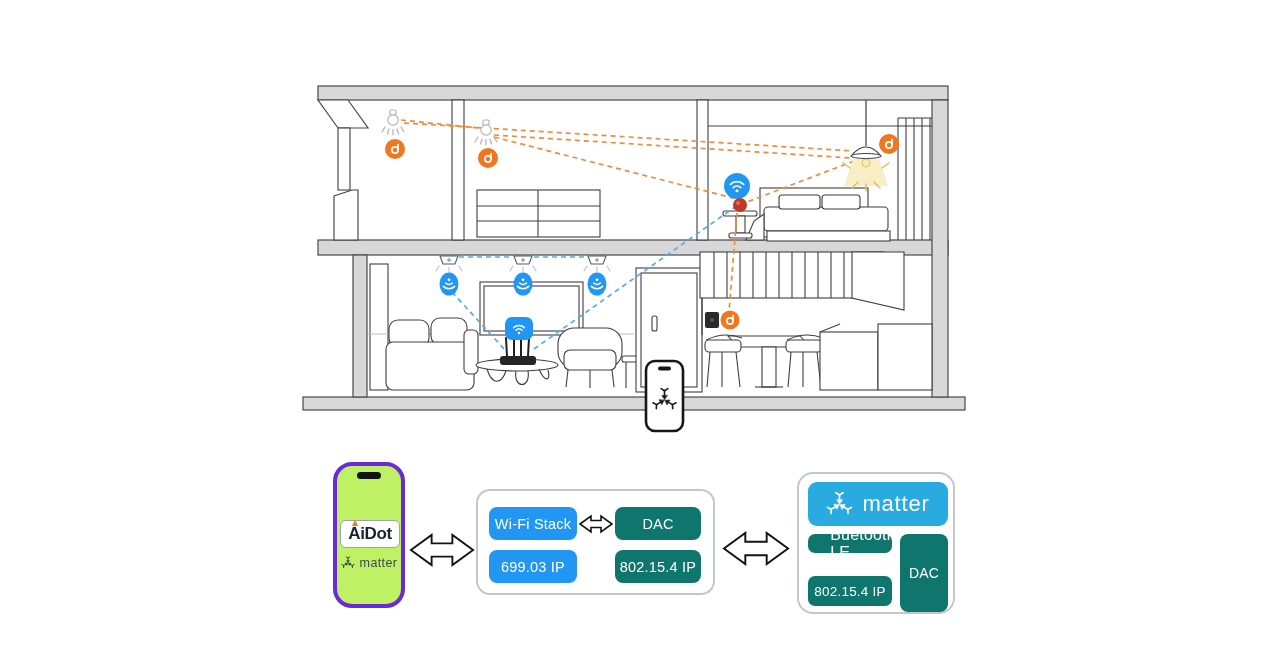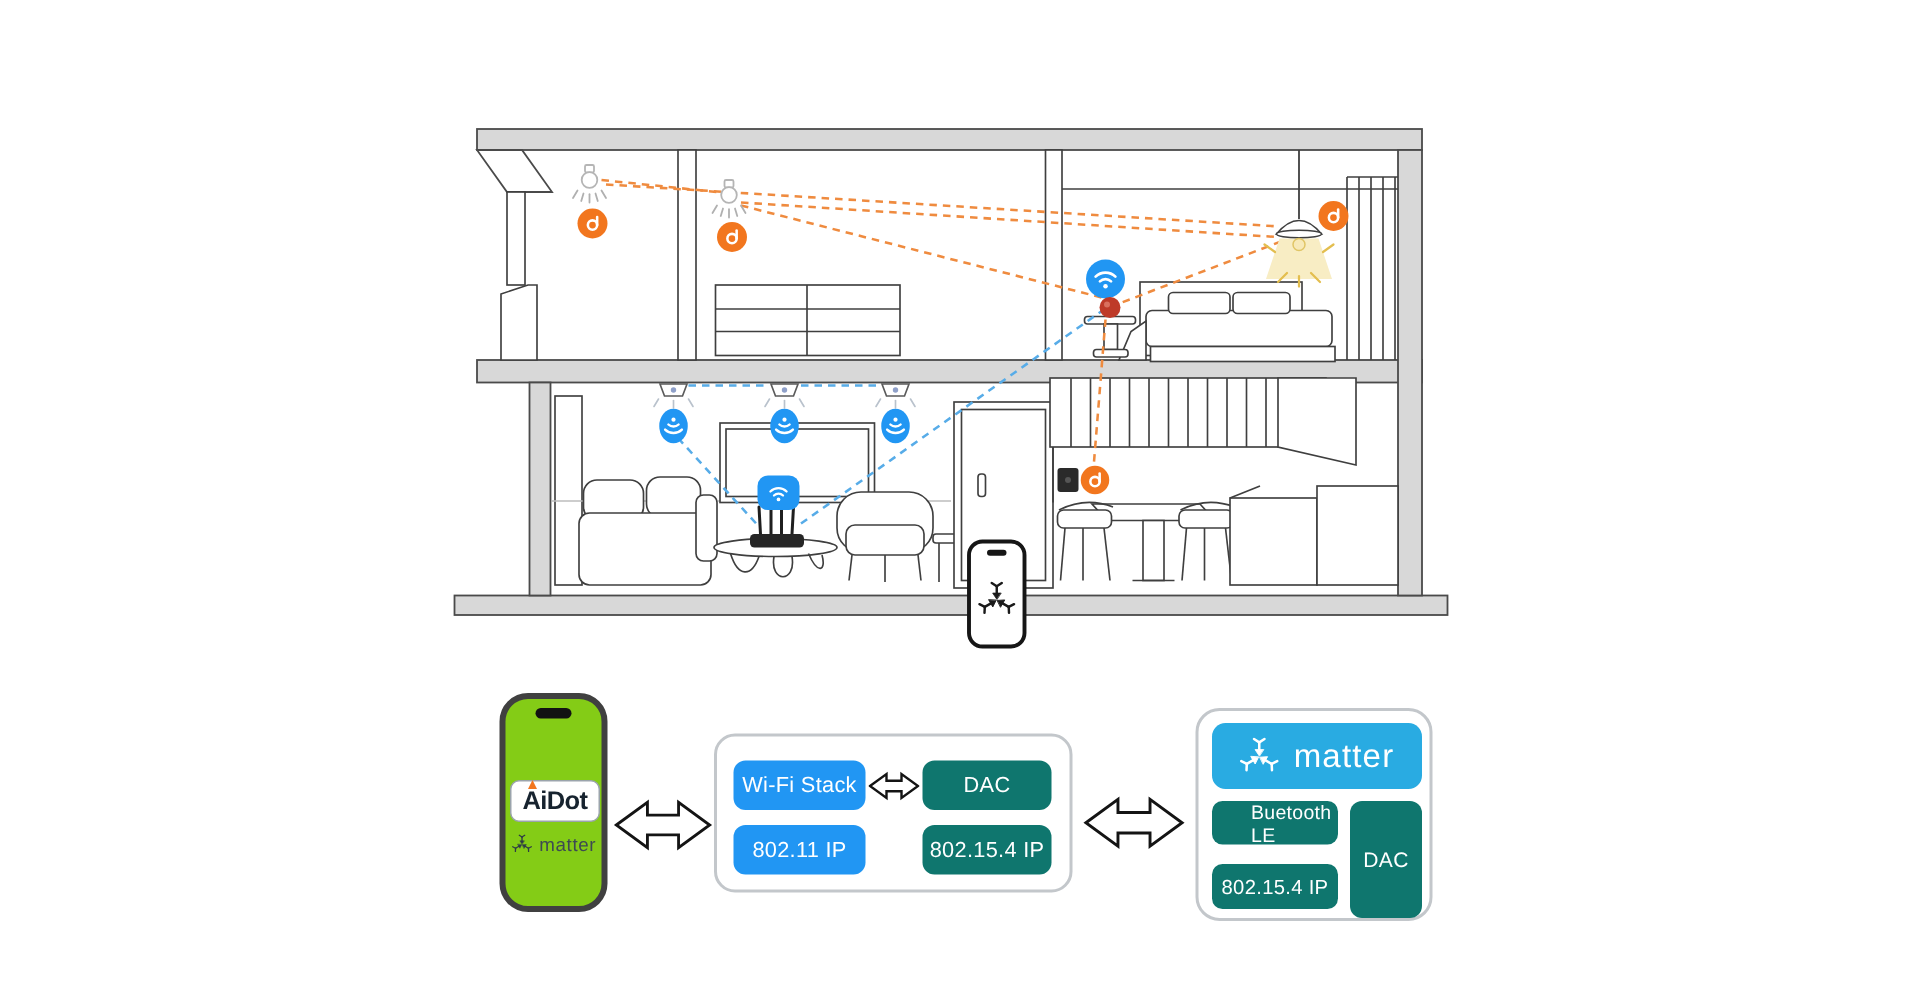--- a/index.html
+++ b/index.html
@@ -15,21 +15,21 @@
     box-sizing:border-box;
   }
   .chip{
     position:absolute;display:flex;align-items:center;justify-content:center;
     color:#fff;font-weight:normal;font-size:14.5px;border-radius:8px;box-sizing:border-box;
     letter-spacing:0.2px;
   }
   .chip.blue{background:#2196F3;}
   .chip.dark{background:#0f766e;}
   .phone-frame{
-    position:absolute;background:#84cc16;border:4px solid #404040;border-radius:19px;
+    position:absolute;background:#bef264;border:4px solid #6d28d9;border-radius:19px;
     box-sizing:border-box;
   }
   .phone-notch{
     position:absolute;background:#121212;border-radius:5px;
   }
   .aidot-box{
     position:absolute;border:1.5px solid #9ba4ac;border-radius:6px;
     display:flex;align-items:center;justify-content:center;background:#fff;
   }
   .aidot-text{
@@ -335,33 +335,33 @@
 <svg class="abs" style="left:409px;top:529px;" width="66" height="42" viewBox="0 0 70 44">
   <polygon points="2,22 24,6 24,15 46,15 46,6 68,22 46,38 46,29 24,29 24,38" fill="#ffffff" stroke="#141414" stroke-width="2"></polygon>
 </svg>
 
 <div class="panel" style="left:476px;top:489px;width:239px;height:106px;">
   <div class="chip blue" style="left:11px;top:16px;width:88px;height:33px;">Wi-Fi Stack</div>
   <svg class="abs" style="left:101px;top:23px;" width="34" height="20" viewBox="0 0 34 20">
     <polygon points="1,10 12,2 12,6.5 22,6.5 22,2 33,10 22,18 22,13.5 12,13.5 12,18" fill="#ffffff" stroke="#141414" stroke-width="1.6"></polygon>
   </svg>
   <div class="chip dark" style="left:137px;top:16px;width:86px;height:33px;">DAC</div>
-  <div class="chip blue" style="left:11px;top:59px;width:88px;height:33px;">802.11 IP</div>
+  <div class="chip blue" style="left:11px;top:59px;width:88px;height:33px;">699.03 IP</div>
   <div class="chip dark" style="left:137px;top:59px;width:86px;height:33px;">802.15.4 IP</div>
 </div>
 
 <svg class="abs" style="left:722px;top:527px;" width="68" height="43" viewBox="0 0 70 44">
   <polygon points="2,22 24,6 24,15 46,15 46,6 68,22 46,38 46,29 24,29 24,38" fill="#ffffff" stroke="#141414" stroke-width="2"></polygon>
 </svg>
 
 <div class="panel" style="left:797px;top:472px;width:158px;height:142px;border-radius:16px;">
   <div class="matter-banner" style="left:9px;top:8px;width:140px;height:44px;">
     <svg width="27" height="27" viewBox="-24 -24 48 48" color="#ffffff">
           <use href="#mlogo" x="-24" y="-24" width="48" height="48"></use>
         </svg>
     <span>matter</span>
   </div>
-  <div class="chip dark" style="left:9px;top:60px;width:84px;height:29px;font-size:13px;border-radius:7px;padding-left:26px;">Buetooth LE</div>
+  <div class="chip dark" style="left:9px;top:60px;width:84px;height:19px;font-size:16px;border-radius:7px;padding-left:26px;">Buetooth LE</div>
   <div class="chip dark" style="left:9px;top:102px;width:84px;height:30px;font-size:13.5px;border-radius:7px;">802.15.4 IP</div>
   <div class="chip dark" style="left:101px;top:60px;width:48px;height:78px;font-size:14px;border-radius:8px;">DAC</div>
 </div>
 
 </div>
 
 </body></html>

